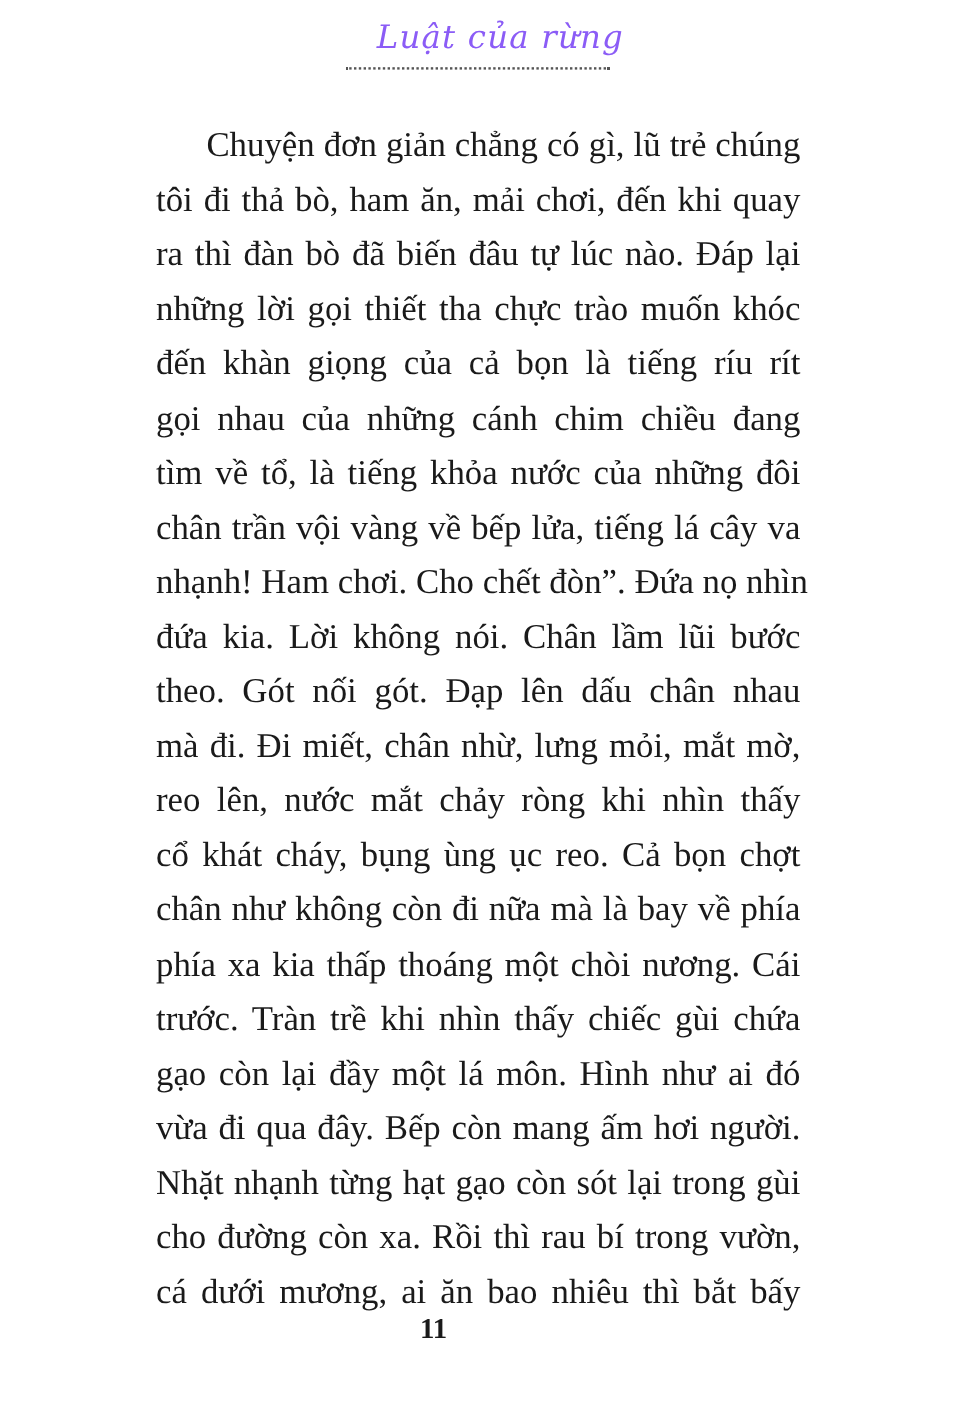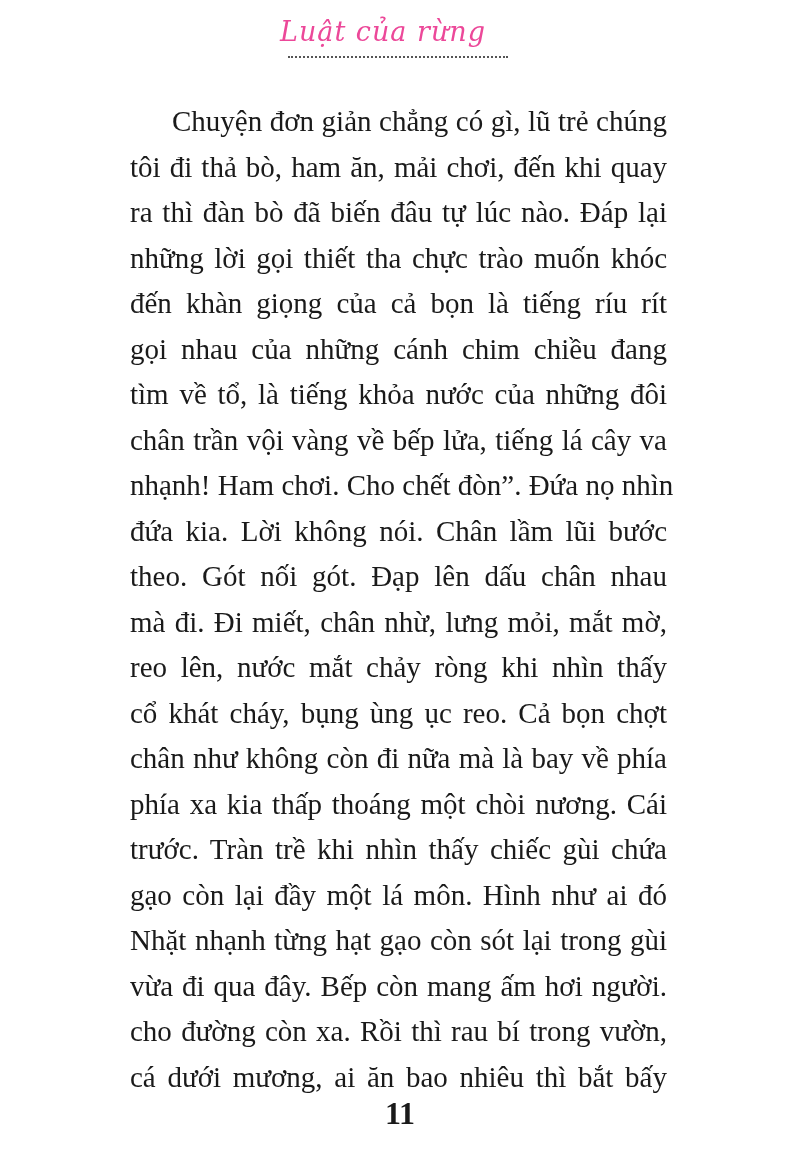--- a/index.html
+++ b/index.html
@@ -18,25 +18,25 @@
       left: 0; top: 0;
       width: 800px;
       height: 1169px;
       background: #ffffff;
     }
     .running-header {
       position: absolute;
       left: 280px;
       top: 14px;
       width: 240px;
-      text-align: left;
+      text-align: right;
       font-family: "DejaVu Serif", serif;
       font-style: italic;
       font-size: 27px;
-      color: #ec4899;
+      color: #8b5cf6;
       letter-spacing: 1px;
       line-height: 36px;
       font-weight: normal;
     }
     .header-rule {
       position: absolute;
       left: 288px;
       top: 56px;
       width: 220px;
       height: 0;
@@ -60,24 +60,24 @@
       height: 45.5px;
     }
     .line.first {
       padding-left: 42px;
     }
     .page-number {
       position: absolute;
       left: 350px;
       top: 1095px;
       width: 100px;
-      text-align: center;
+      text-align: left;
       font-family: "Liberation Serif", serif;
       font-weight: bold;
-      font-size: 32px;
+      font-size: 24px;
       color: #1a1a1a;
     }
   </style>
 </head>
 <body>
 
 <div class="page">
   <div class="running-header">Luật của rừng</div>
   <div class="header-rule"></div>
 
@@ -93,20 +93,20 @@
     <span class="line">nhạnh! Ham chơi. Cho chết đòn”. Đứa nọ nhìn</span>
     <span class="line">đứa kia. Lời không nói. Chân lầm lũi bước</span>
     <span class="line">theo. Gót nối gót. Đạp lên dấu chân nhau</span>
     <span class="line">mà đi. Đi miết, chân nhừ, lưng mỏi, mắt mờ,</span>
     <span class="line">reo lên, nước mắt chảy ròng khi nhìn thấy</span>
     <span class="line">cổ khát cháy, bụng ùng ục reo. Cả bọn chợt</span>
     <span class="line">chân như không còn đi nữa mà là bay về phía</span>
     <span class="line">phía xa kia thấp thoáng một chòi nương. Cái</span>
     <span class="line">trước. Tràn trề khi nhìn thấy chiếc gùi chứa</span>
     <span class="line">gạo còn lại đầy một lá môn. Hình như ai đó</span>
+    <span class="line">vừa đi qua đây. Bếp còn mang ấm hơi người.</span>
     <span class="line">Nhặt nhạnh từng hạt gạo còn sót lại trong gùi</span>
-    <span class="line">vừa đi qua đây. Bếp còn mang ấm hơi người.</span>
     <span class="line">cho đường còn xa. Rồi thì rau bí trong vườn,</span>
     <span class="line">cá dưới mương, ai ăn bao nhiêu thì bắt bấy</span>
   </div>
 
   <div class="page-number">11</div>
 </div>
 
 </body></html>

